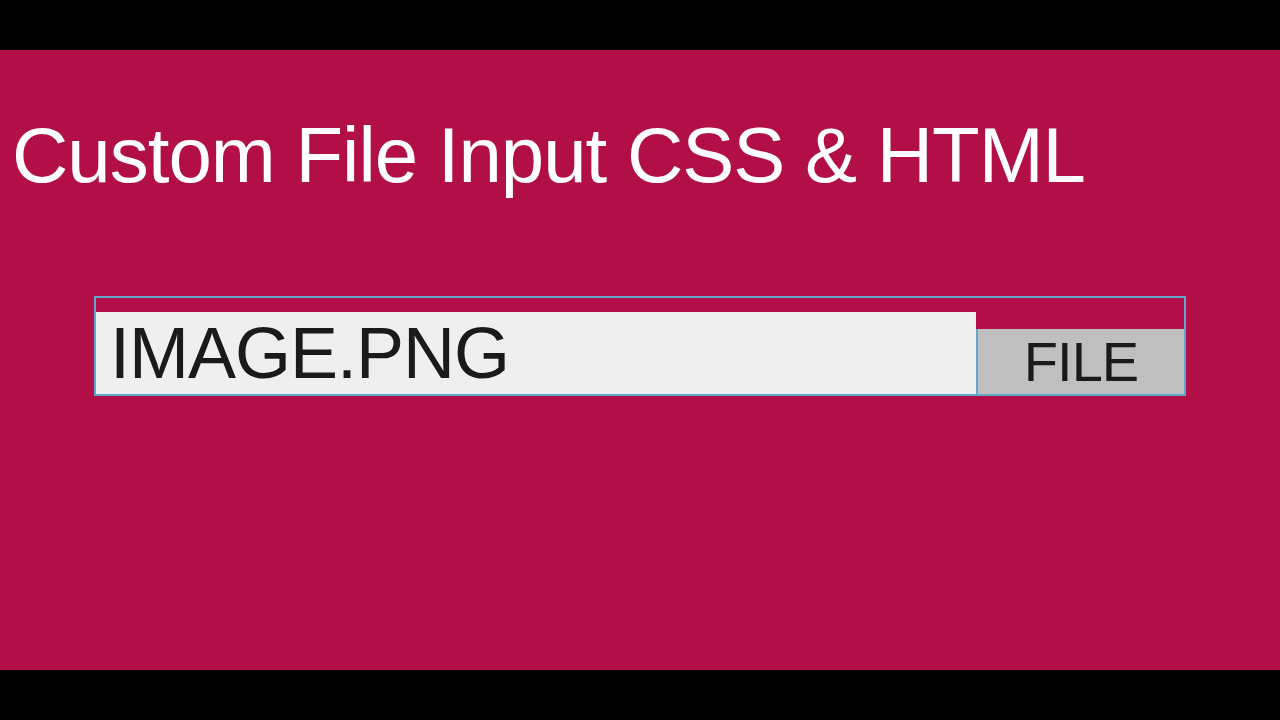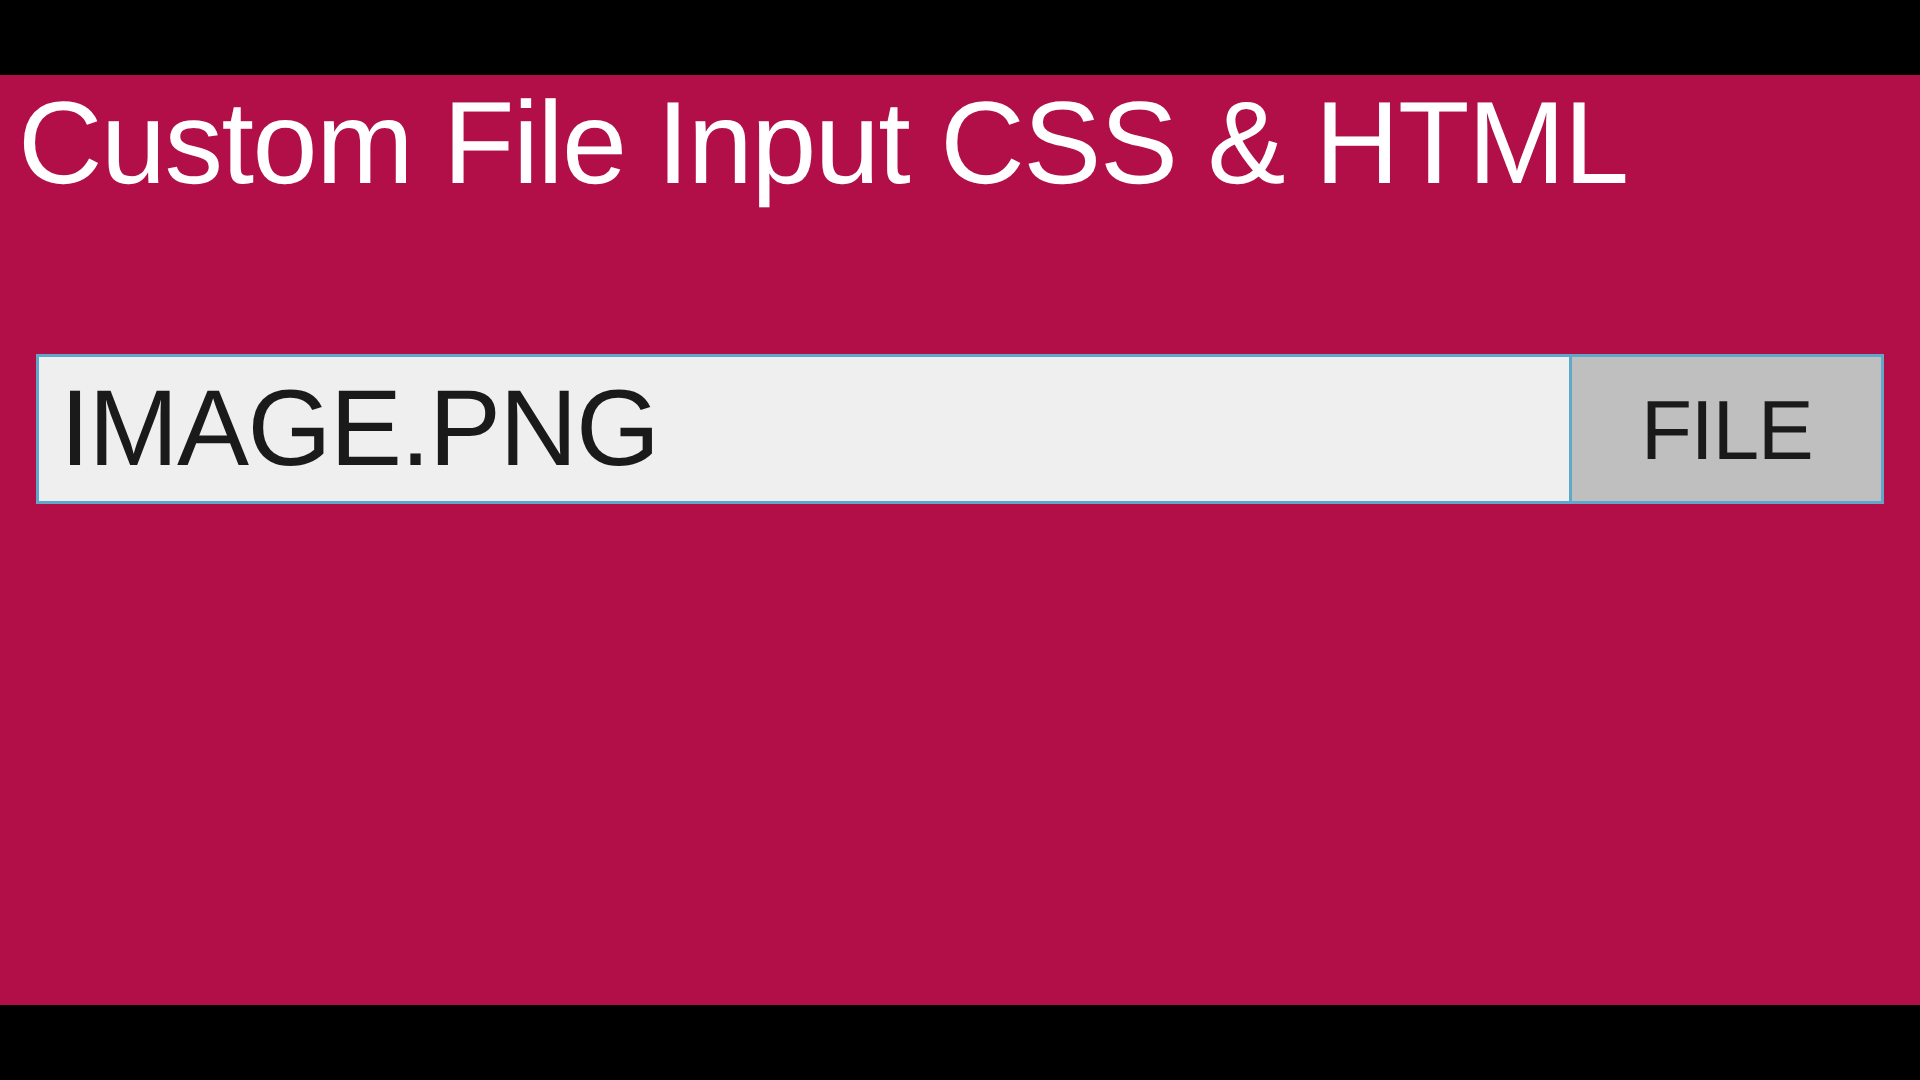--- a/index.html
+++ b/index.html
@@ -21,35 +21,37 @@
     }
     .letterbox-bottom {
       width: 100%;
       height: 50px;
       background: #000;
     }
     .main-area {
       width: 100%;
       height: 620px;
       background: #b20e47;
+      padding-top: 60px;
     }
     .heading {
       color: #fff;
       font-size: 78px;
       font-weight: 400;
       text-align: left;
       padding-left: 12px;
       letter-spacing: -1px;
     }
     .file-input-wrapper {
       margin: 95px auto 0;
-      width: 1232px;
+      width: 1092px;
       height: 100px;
       display: flex;
       border: 2px solid #5fa8c9;
+      align-items: flex-end;
     }
     .file-name-field {
       flex: 1;
       background: #efefef;
       padding-left: 14px;
       display: flex;
       align-items: center;
       font-size: 72px;
       color: #1a1a1a;
       letter-spacing: -1px;

